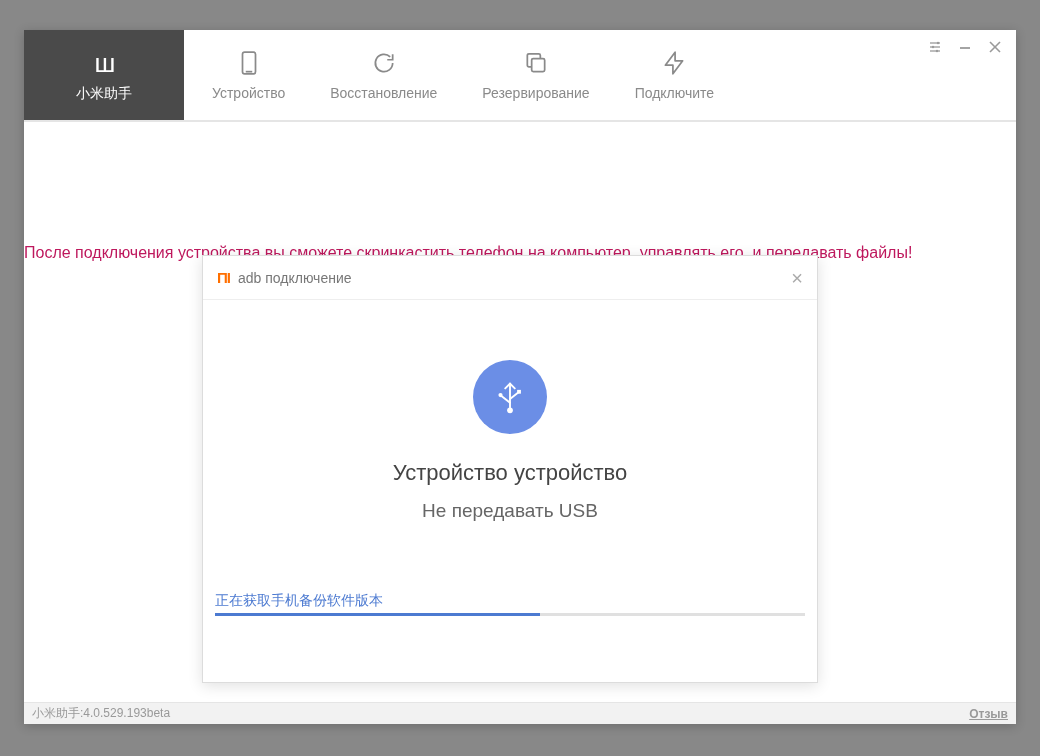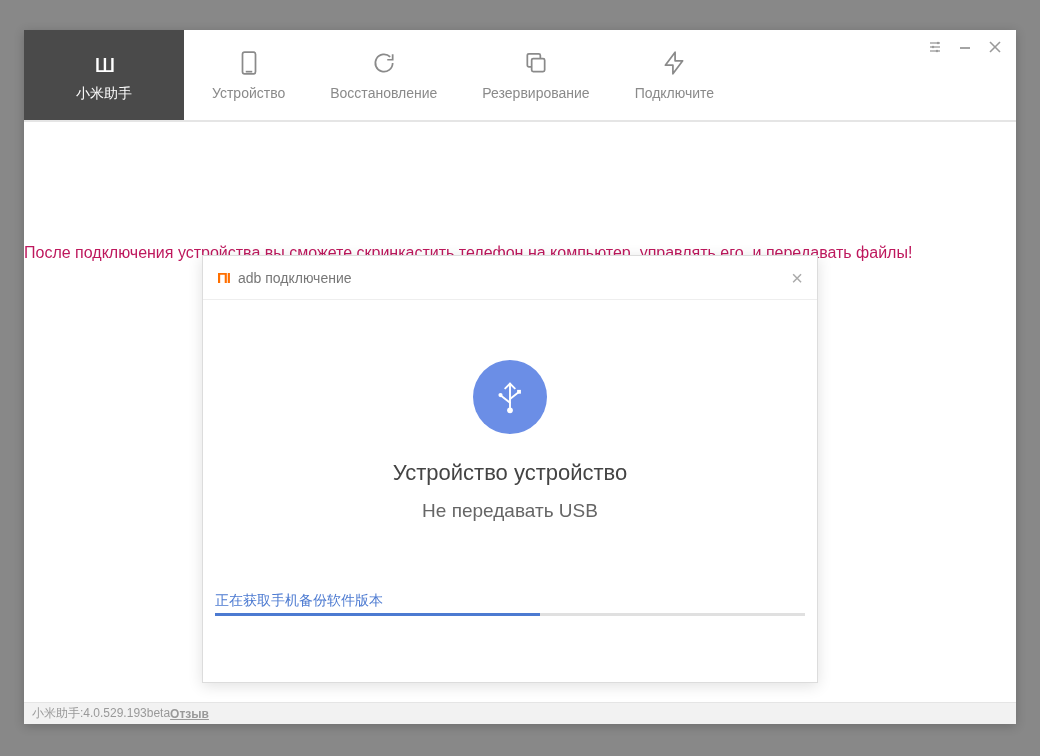--- a/index.html
+++ b/index.html
@@ -95,20 +95,21 @@
     font-size: 15px;
     cursor: pointer;
   }
   
   .status-bar {
     height: 22px;
     background: #f2f2f2;
     border-top: 1px solid #e5e5e5;
     display: flex;
     align-items: center;
+    justify-content: space-between;
     padding: 0 8px;
     font-size: 12px;
     color: #999;
   }
   .status-right { text-decoration: underline; cursor: pointer; font-weight: bold; }
   
   .dialog {
     position: absolute;
     left: 178px;
     top: 133px;

